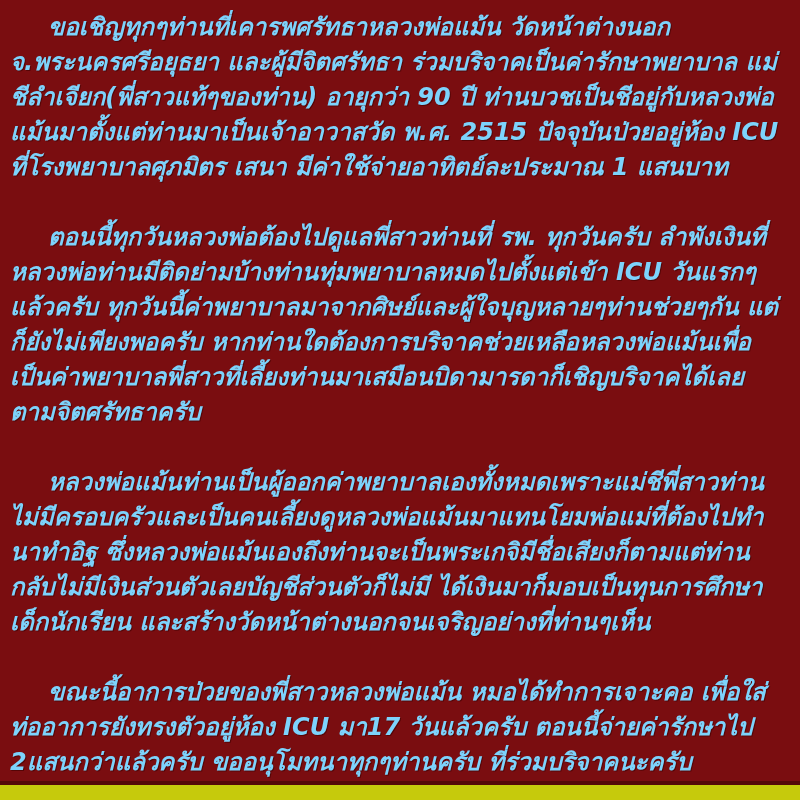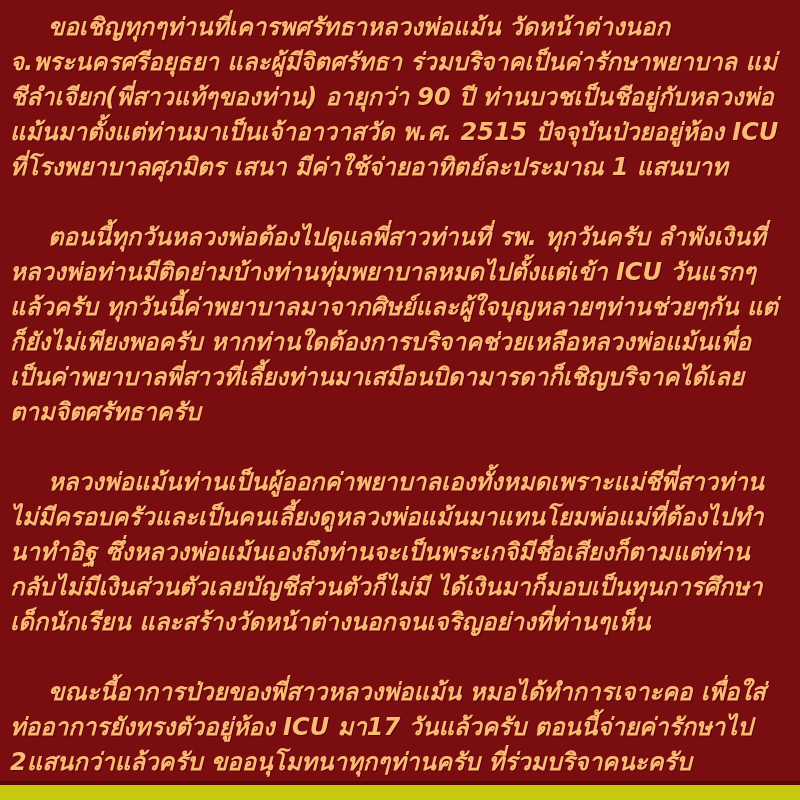--- a/index.html
+++ b/index.html
@@ -16,21 +16,21 @@
   .page {
     width: 800px;
     height: 800px;
     display: flex;
     flex-direction: column;
     background: #7a0d10;
   }
   .content {
     flex: 1 1 auto;
     padding: 10px 12px 0 10px;
-    color: #fdba74;
+    color: #7dd3fc;
     font-size: 24px;
     line-height: 35px;
     font-weight: bold;
     font-style: italic;
     text-shadow: 1px 1px 0 rgba(60,0,0,0.6);
   }
   .content p {
     margin: 0 0 35px 0;
     text-indent: 38px;
     word-break: break-word;

